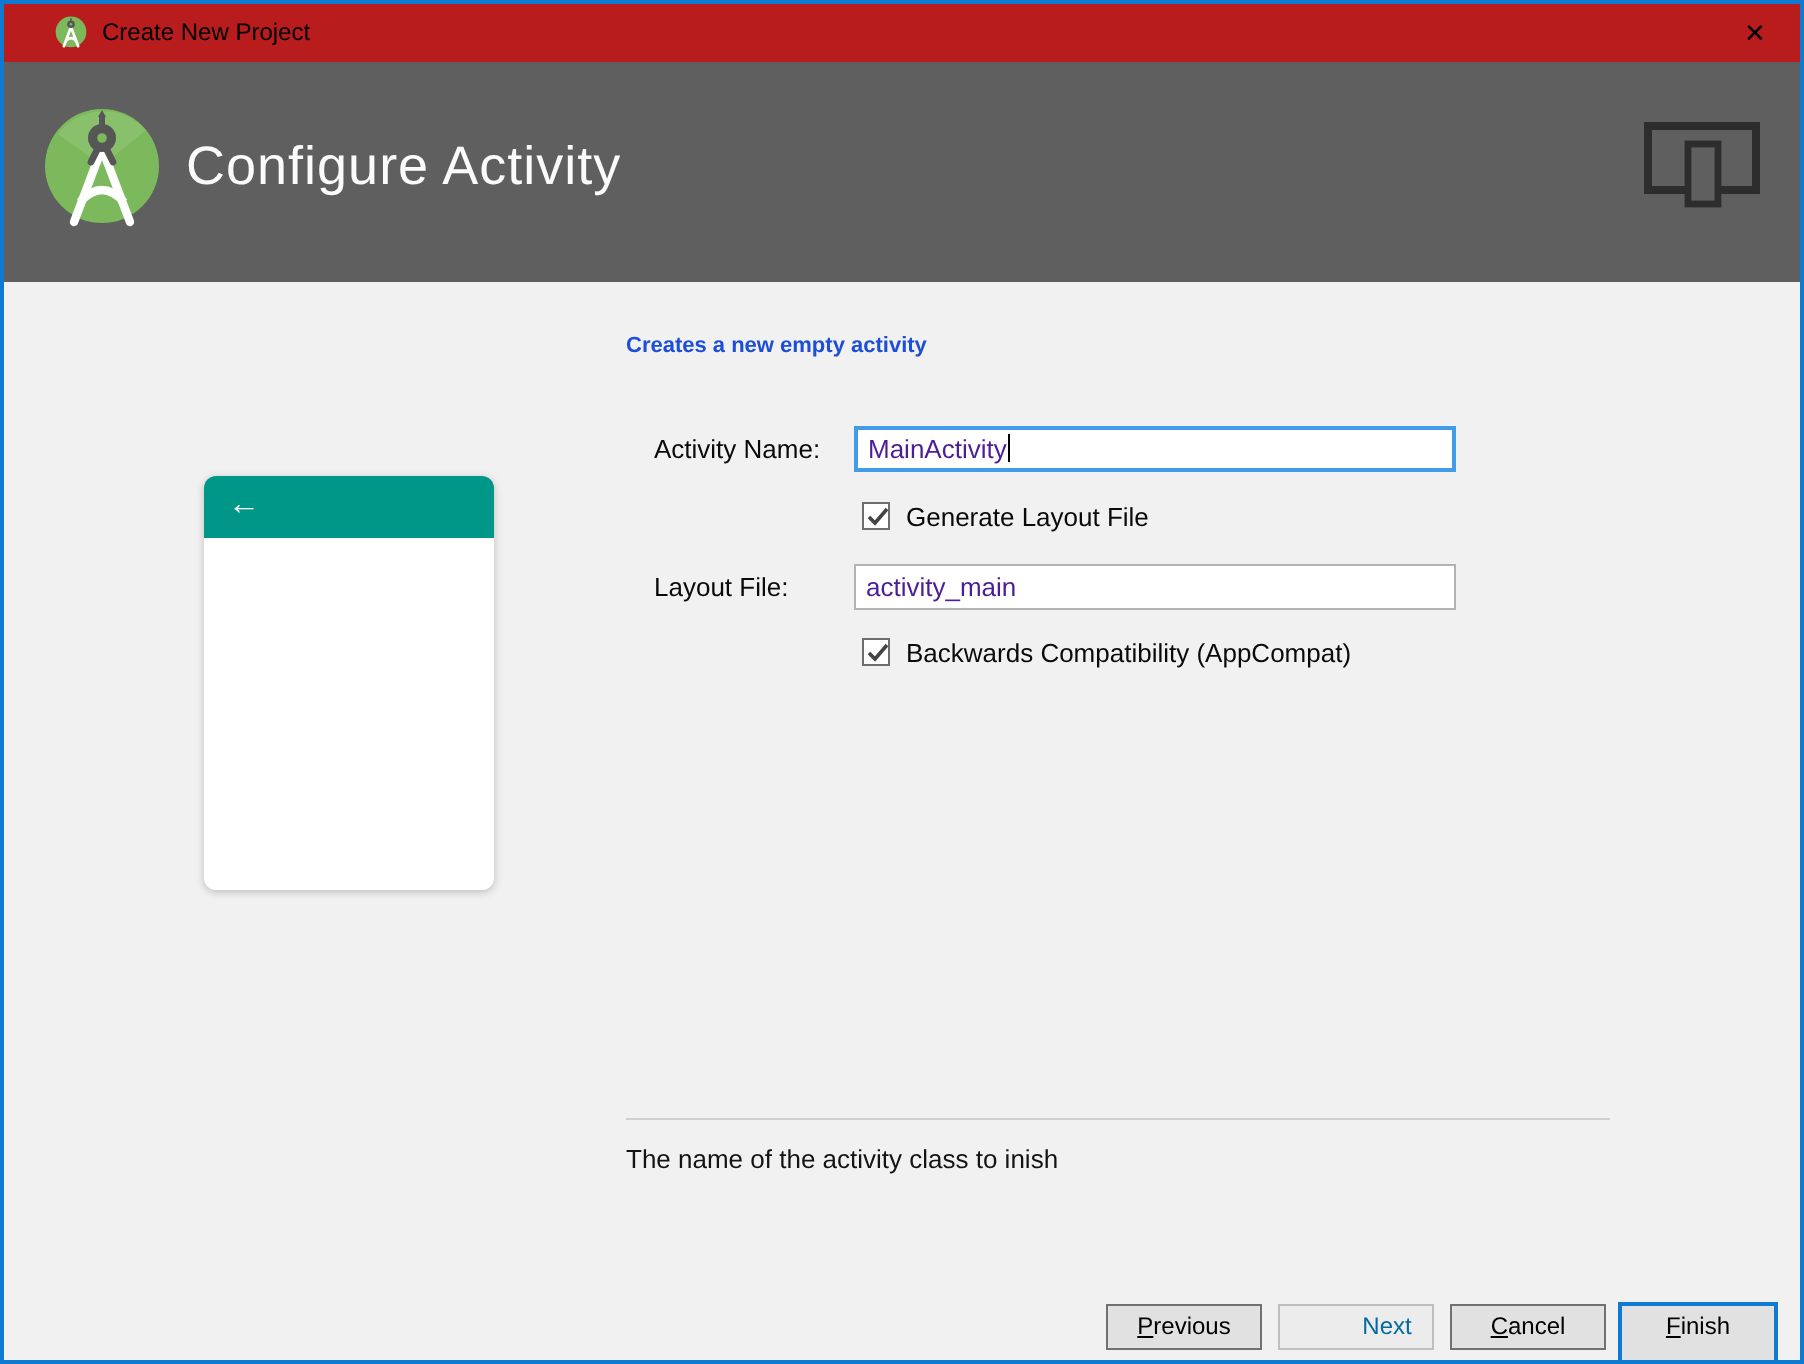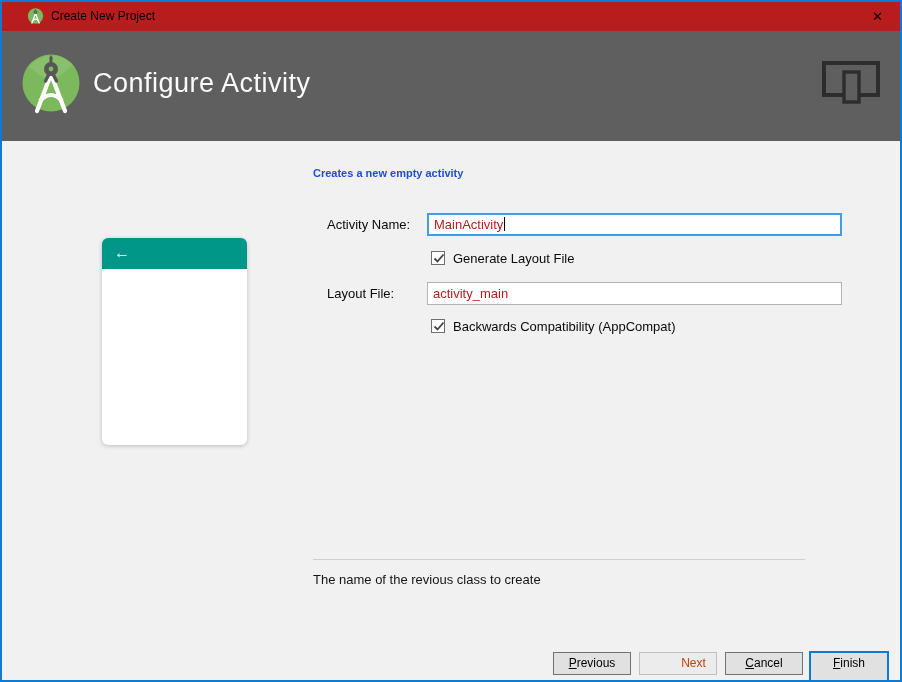--- a/index.html
+++ b/index.html
@@ -21,35 +21,35 @@
   
   .body { position:absolute; left:0; top:139px; width:898px; height:539px; background:#f1f1f1; }
   
   .preview-card { position:absolute; left:100px; top:97px; width:145px; height:207px;
     background:#fff; border-radius:6px; box-shadow:0 1px 4px rgba(0,0,0,0.22); overflow:hidden; }
   .preview-appbar { height:31px; background:#009688; color:#fff; }
   .preview-back { position:absolute; left:12px; top:6px; font-size:16px; color:#fff; }
   
   .form-heading { position:absolute; left:311px; top:26px; font-size:11px; font-weight:bold; color:#1d4ed8; }
   .field-label { position:absolute; font-size:13px; color:#0a0a0a; line-height:24px;margin-left:10px; }
-  .textfield { position:absolute; width:415px; height:23px; background:#fff; border:1px solid #b3b3b3;
-    font-size:13px; color:#b91c1c; line-height:21px; padding:0 5px; white-space:nowrap; overflow:hidden; }
+  .textfield { position:absolute; width:301px; height:23px; background:#fff; border:1px solid #b3b3b3;
+    font-size:13px; color:#4c1d95; line-height:21px; padding:0 5px; white-space:nowrap; overflow:hidden; }
   .textfield.focused { border:2px solid #429ce8; line-height:19px; }
   .caret { display:inline-block; width:1px; height:14px; background:#000; vertical-align:-2px; margin-left:1px; }
   .checkbox-row { position:absolute; height:16px; }
   .checkbox { position:absolute; left:0; top:0; width:14px; height:14px; background:#fff; border:1px solid #6e6e6e; }
   .checkbox svg { position:absolute; left:0.5px; top:1px; }
   .checkbox-label { position:absolute; left:22px; top:0; font-size:13px; color:#0a0a0a; line-height:15px; white-space:nowrap; }
   
   .separator { position:absolute; left:311px; top:418px; width:492px; height:1px; background:#cfcfcf; }
   .footer-desc { position:absolute; left:311px; top:431px; font-size:13px; color:#141414; }
   
   .btn { position:absolute; top:511px; width:78px; height:23px; background:#e1e1e1; border:1px solid #717171;
     font-size:12px; color:#000; text-align:center; line-height:21px; cursor:default; }
-  .btn.disabled { background:#ececec; border-color:#bfbfbf; color:#c2410c;padding-left:31px; }
+  .btn.disabled { background:#ececec; border-color:#bfbfbf; color:#0369a1;padding-left:31px; }
   .btn.default { top:510px; height:39px; width:80px; border:2px solid #0f7ad1; line-height:21px; }
 </style>
 </head>
 <body>
 
 <div class="window">
 
   <div class="titlebar">
     <svg class="titlebar-icon" viewBox="0 0 58 62">
       <circle cx="29" cy="29" r="28" fill="#7CB95C"></circle>
@@ -113,21 +113,21 @@
     <div class="checkbox-row" style="left:429px; top:178px;">
       <span class="checkbox">
         <svg width="12" height="11" viewBox="0 0 12 11">
           <path d="M1.5 5.5 L4.5 8.5 L10.5 1.5" stroke="#444" stroke-width="1.8" fill="none"></path>
         </svg>
       </span>
       <span class="checkbox-label">Backwards Compatibility (AppCompat)</span>
     </div>
 
     <div class="separator"></div>
-    <div class="footer-desc">The name of the revious class to create</div>
+    <div class="footer-desc">The name of the activity class to inish</div>
 
     <div class="btn" style="left:551px;"><u>P</u>revious</div>
     <div class="btn disabled" style="left:637px;">Next</div>
     <div class="btn" style="left:723px;"><u>C</u>ancel</div>
     <div class="btn default" style="left:807px;"><u>F</u>inish</div>
 
   </div>
 </div>
 
 </body></html>

